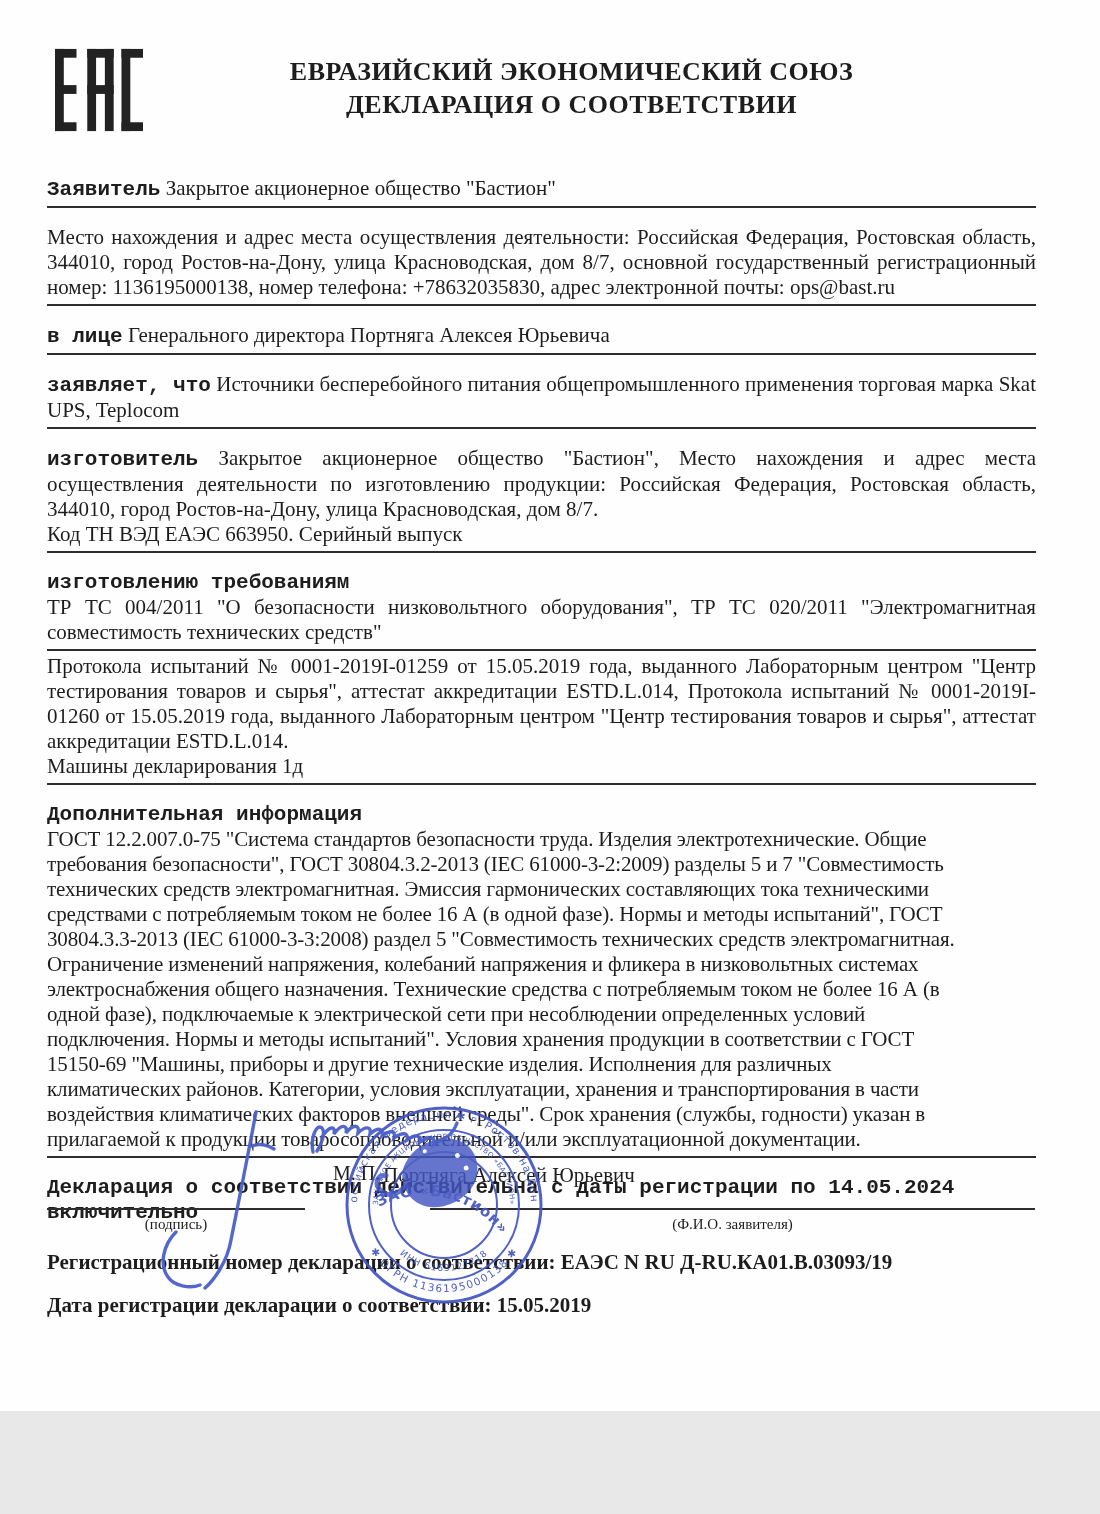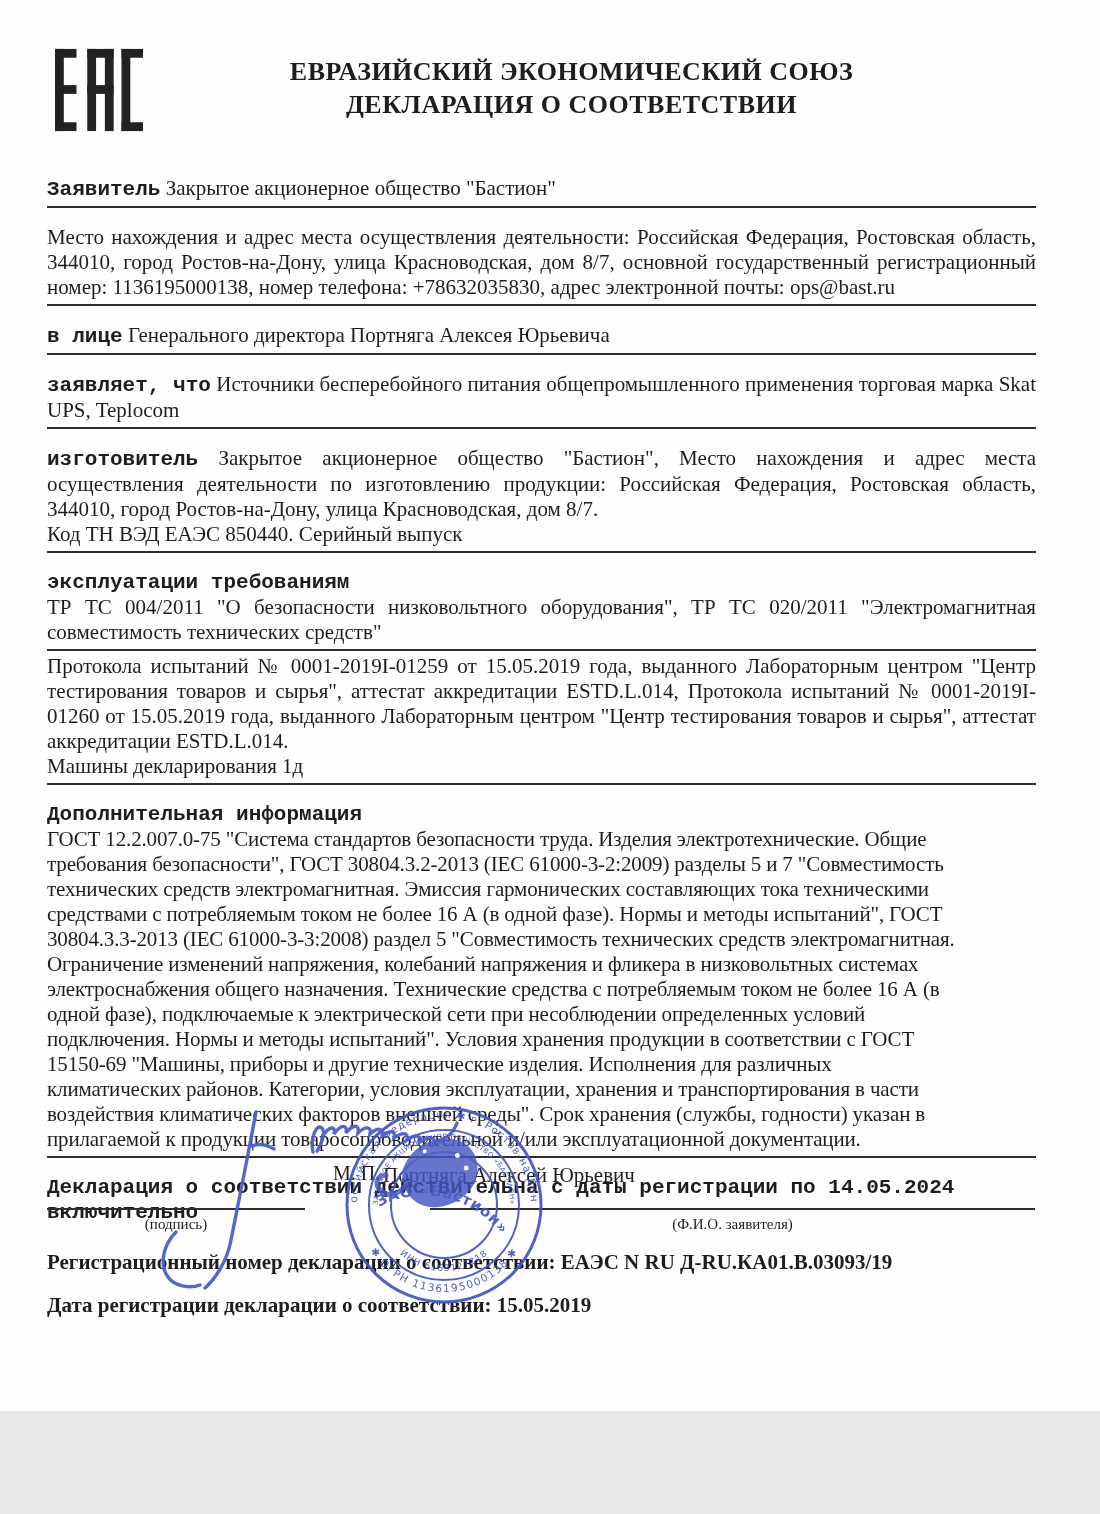--- a/index.html
+++ b/index.html
@@ -98,25 +98,25 @@
       <span class="b">заявляет, что</span>
       <span>Источники бесперебойного питания общепромышленного применения  торговая марка Skat UPS, Teplocom</span>
     </div>
     <div class="rule"></div>
 
     <div class="sec just mt">
       <span class="b">изготовитель</span>
       <span>Закрытое акционерное общество "Бастион", Место нахождения и адрес места осуществления деятельности по изготовлению продукции: Российская Федерация, Ростовская область, 344010, город Ростов-на-Дону, улица Красноводская, дом 8/7.</span>
     </div>
     <div class="sec">
-      <span>Код ТН ВЭД ЕАЭС 850440. Серийный выпуск</span>
+      <span>Код ТН ВЭД ЕАЭС 663950. Серийный выпуск</span>
     </div>
     <div class="rule"></div>
 
-    <div class="sec b mt">эксплуатации требованиям</div>
+    <div class="sec b mt">изготовлению требованиям</div>
     <div class="sec just">ТР ТС 004/2011 "О безопасности низковольтного оборудования", ТР ТС 020/2011 "Электромагнитная совместимость технических средств"</div>
     <div class="rule"></div>
 
     <div class="sec just">Протокола испытаний № 0001-2019I-01259 от 15.05.2019 года, выданного Лабораторным центром "Центр тестирования товаров и сырья", аттестат аккредитации ESTD.L.014, Протокола испытаний № 0001-2019I-01260 от 15.05.2019 года, выданного Лабораторным центром "Центр тестирования товаров и сырья", аттестат аккредитации ESTD.L.014.</div>
     <div class="sec">Машины декларирования 1д</div>
     <div class="rule"></div>
 
     <div class="sec b mt">Дополнительная информация</div>
     <div class="gost prelines">ГОСТ 12.2.007.0-75 "Система стандартов безопасности труда. Изделия электротехнические. Общие
 требования безопасности", ГОСТ 30804.3.2-2013 (IEC 61000-3-2:2009) разделы 5 и 7 "Совместимость

